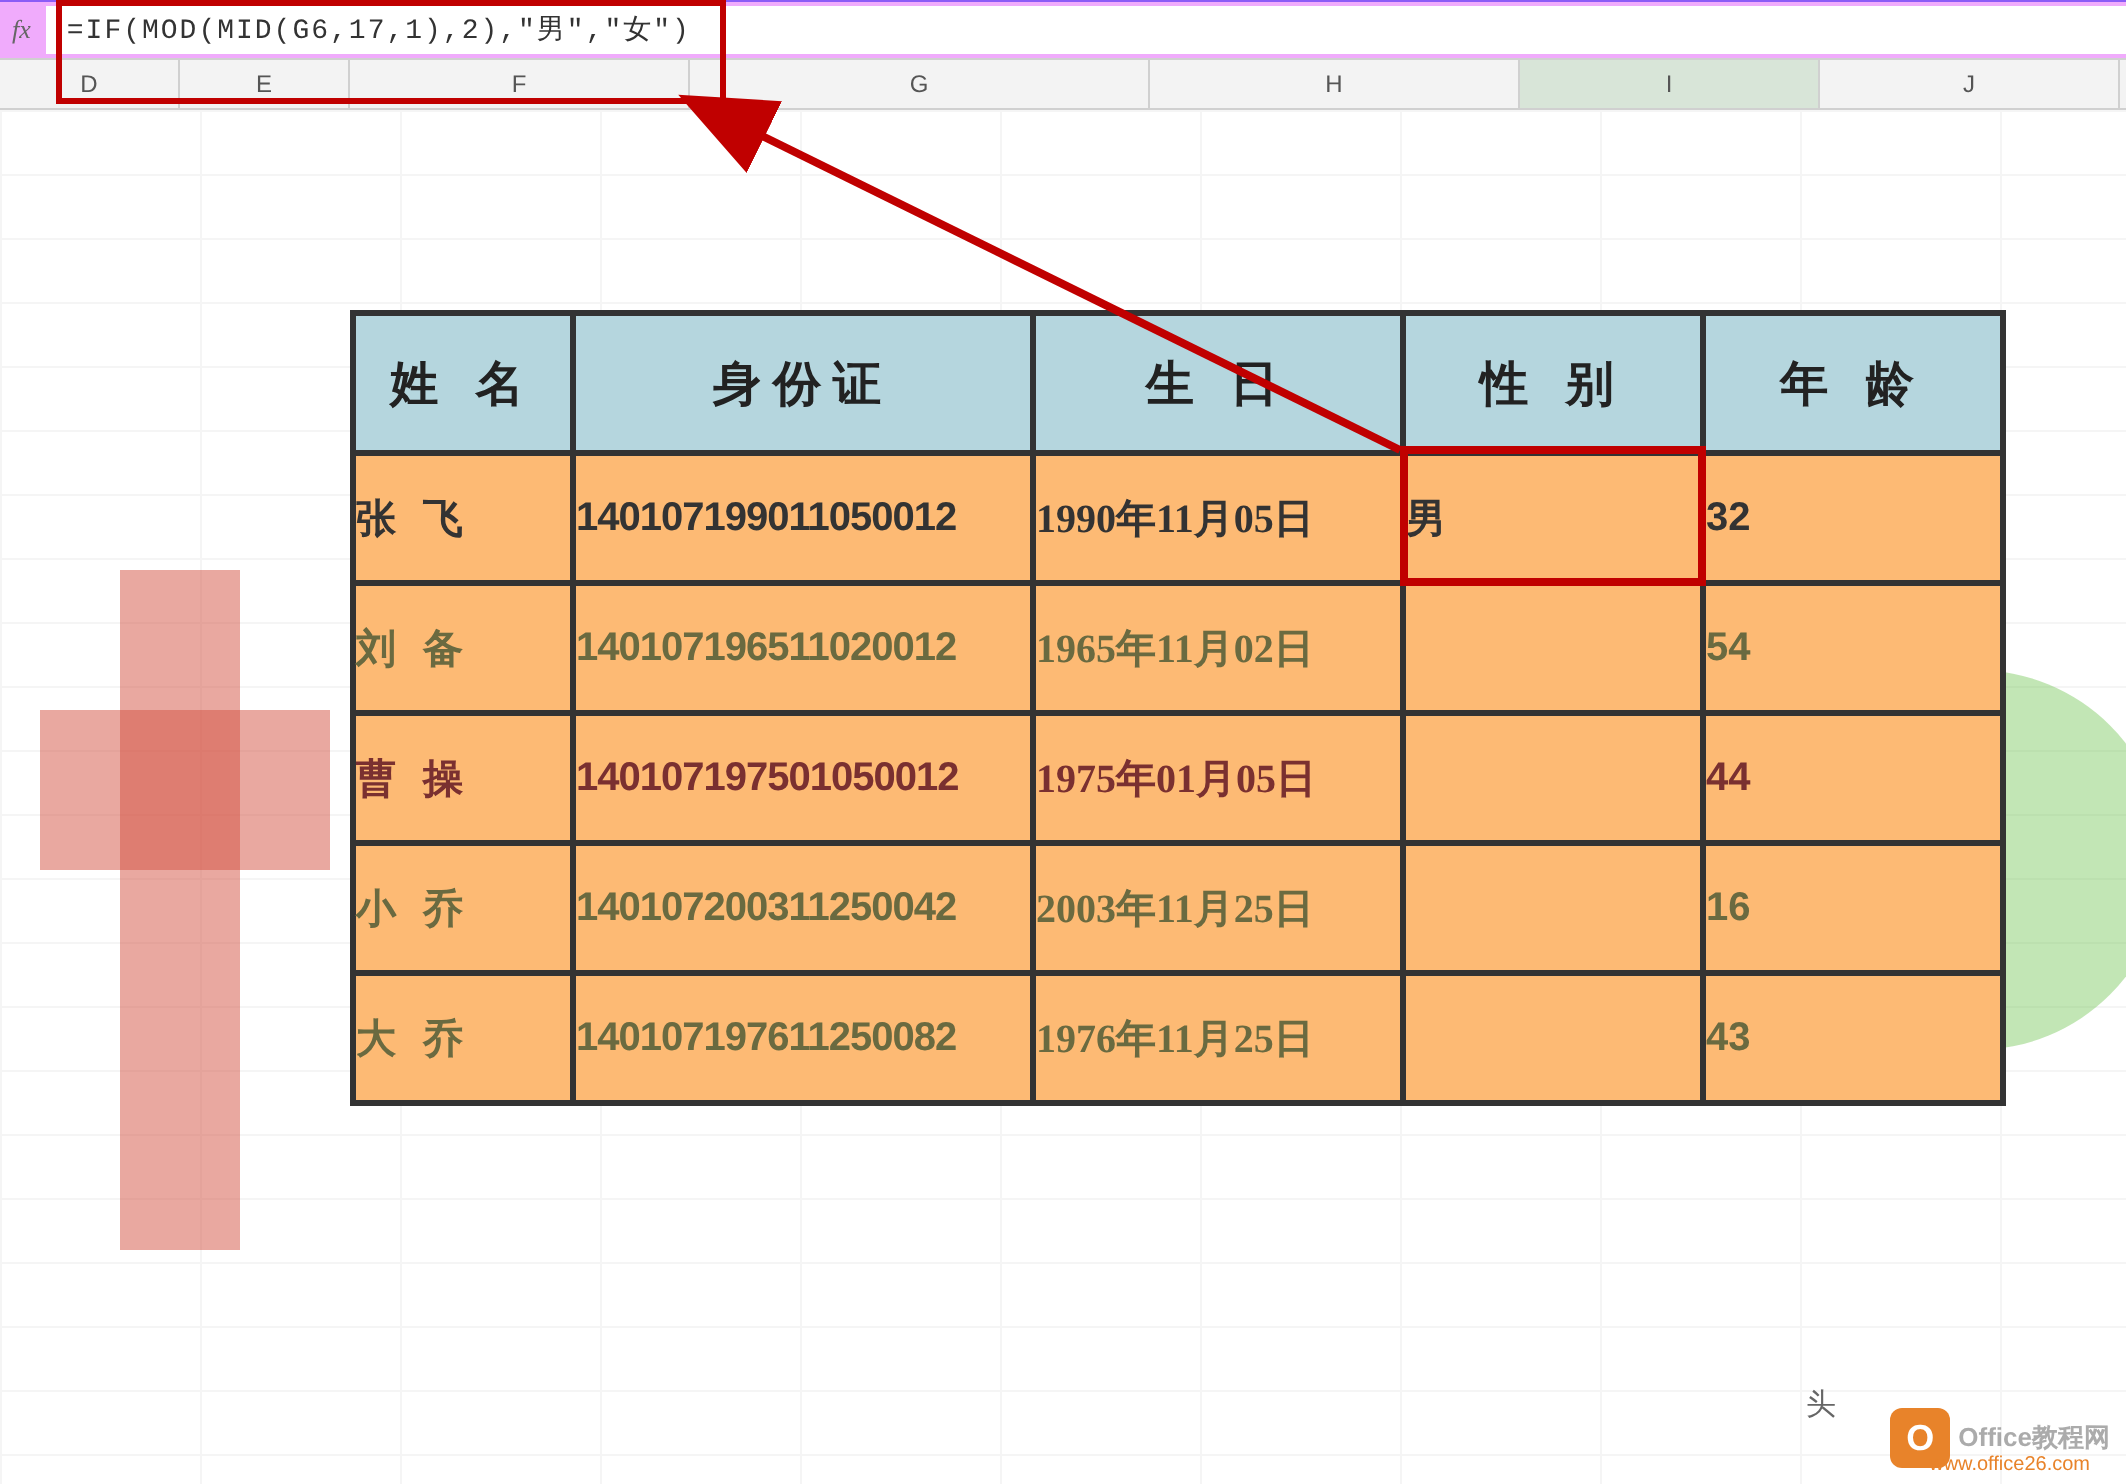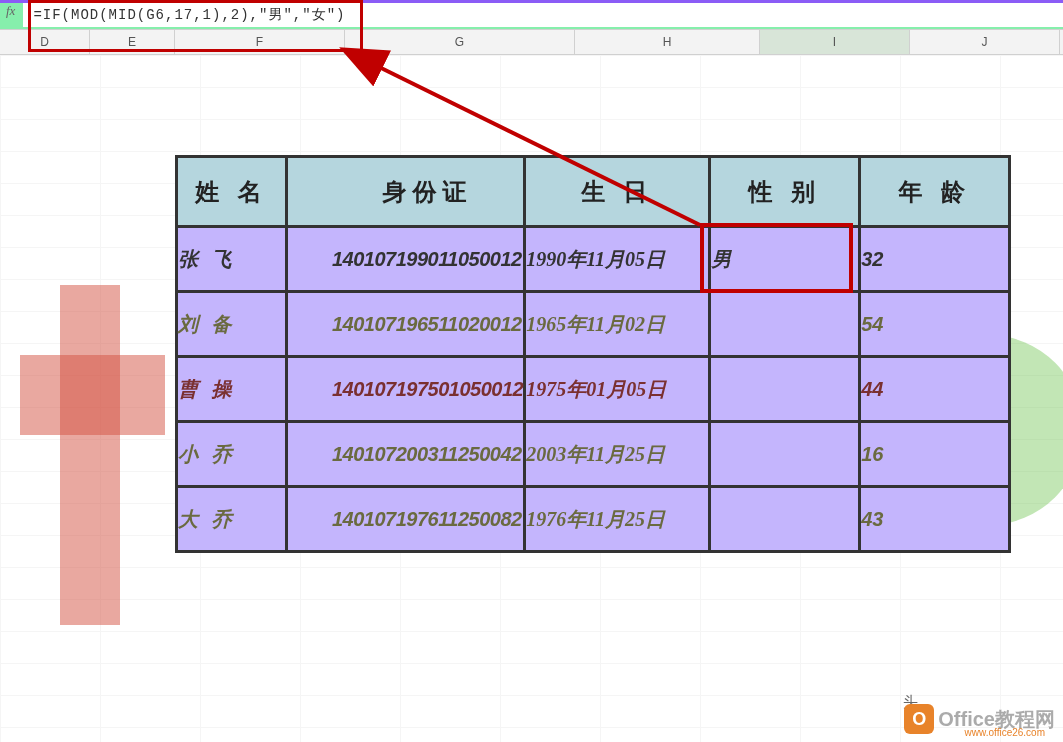--- a/index.html
+++ b/index.html
@@ -8,23 +8,24 @@
       background: #fff;
       width: 1063px;
       height: 742px;
       overflow: hidden;
       position: relative;
     }
     
     
     .formula-bar-row {
       display: flex;
+      align-items: center;
       height: 30px;
-      background: #86efac;
-      border-top: 3px solid #8b5cf6;
+      background: #f0abfc;
+      border-top: 1px solid #8b5cf6;
       border-bottom: 1px solid #d0d0d0;
       padding-left: 4px;
     }
     .fx-label {
       font-style: italic;
       font-size: 13px;
       color: #666;
       padding: 0 8px 0 2px;
       font-family: "Times New Roman", serif;
     }
@@ -136,26 +137,25 @@
       vertical-align: middle;
     }
     .data-table th {
       background: #b5d6de;
       color: #222;
       font-size: 24px;
       letter-spacing: 6px;
       height: 70px;
     }
     .data-table td {
-      background: #c4b5fd;
+      background: #fdba74;
       color: #333;
-      font-style: italic;
     }
     .col-name { width: 110px; }
-    .col-id { width: 230px; font-family: "Arial Black", sans-serif; letter-spacing: -0.5px; padding-left: 44px; }
+    .col-id { width: 230px; font-family: "Arial Black", sans-serif; letter-spacing: -0.5px; }
     .col-birth { width: 185px; font-family: "Arial Black", SimHei; }
     .col-gender { width: 150px; }
     .col-age { width: 150px; font-family: "Arial Black", sans-serif; }
     .name-cell { letter-spacing: 4px; }
     .id-cell { font-size: 18px; font-weight: 900; }
     .birth-cell { font-size: 19px; }
     .gender-cell { font-size: 22px; }
     .age-cell { font-size: 22px; }
     
     .data-table tr:nth-child(3) td,
@@ -200,21 +200,21 @@
       border-radius: 6px;
       display: flex;
       align-items: center;
       justify-content: center;
       color: #fff;
       font-weight: bold;
       font-size: 18px;
     }
     .wm-text {
       color: #888;
-      font-size: 20px;
+      font-size: 13px;
       font-weight: bold;
       opacity: 0.7;
     }
     .wm-url {
       position: absolute;
       right: 10px;
       bottom: -4px;
       font-size: 10px;
       color: #e8832a;
     }

